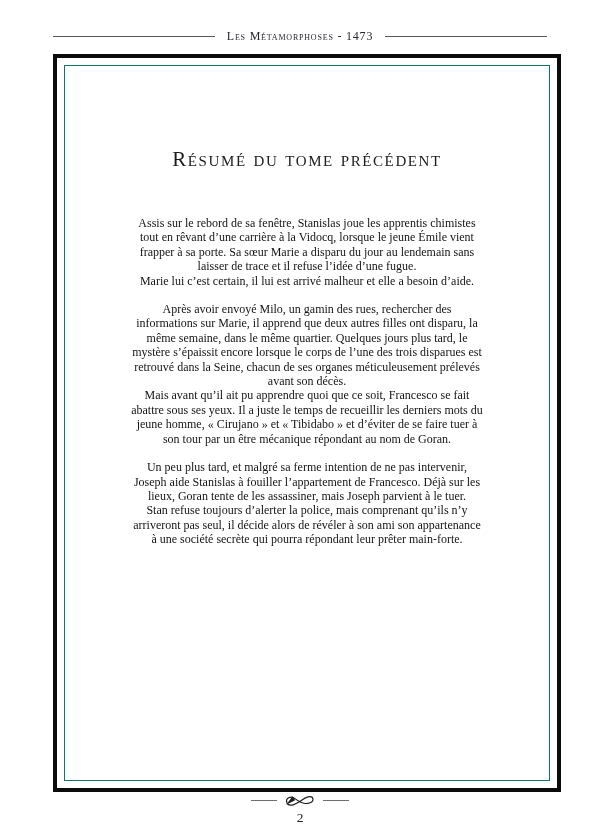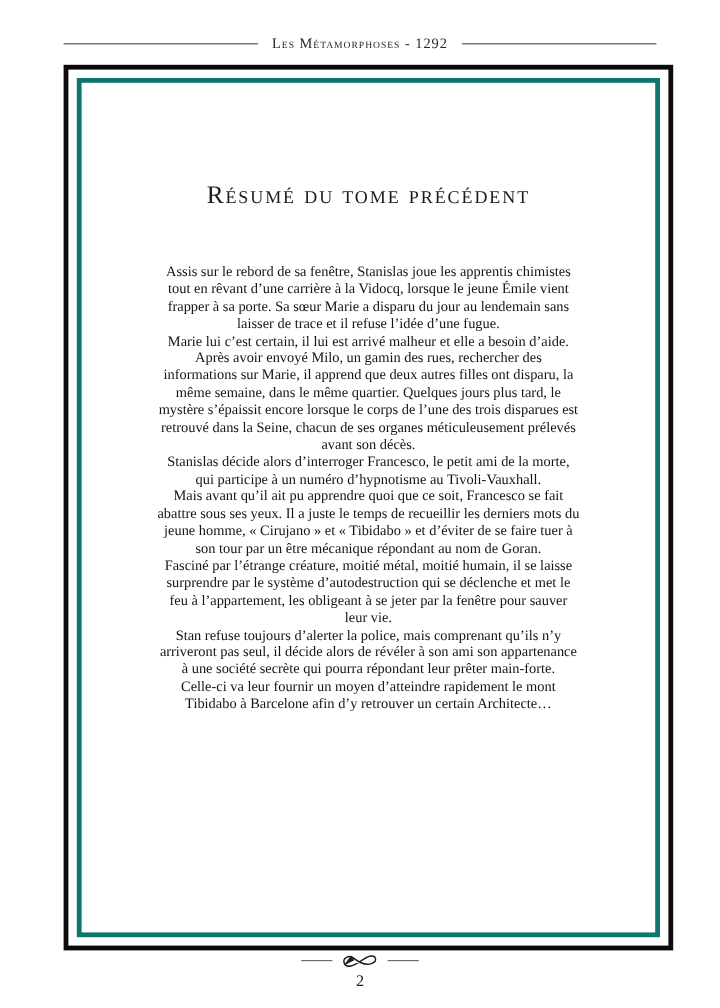--- a/index.html
+++ b/index.html
@@ -31,21 +31,21 @@
   .page-frame {
     position: absolute; left: 53px; top: 54px;
     width: 486px; height: 716px;
     border: 4px solid #0b0b0b;
     padding: 7px;
     box-sizing: content-box;
     background: #ffffff;
   }
   .frame-inner {
     width: 100%; height: 100%;
-    border: 4px solid #0f766e;
+    border: 1px solid #0f766e;
     box-sizing: border-box;
   }
 
   .page-title {
     margin: 82px 0 0 0;
     text-align: center;
     font-weight: normal;
     font-variant: small-caps;
     font-size: 21px;
     line-height: 22px;
@@ -55,63 +55,61 @@
 
   .body-text {
     width: 352px;
     margin: 46px auto 0 auto;
     font-size: 12px;
     line-height: 14.4px;
     text-align: center;
     color: #141414;
   }
   .body-text p { margin: 0; font-family: Liberation Serif, serif; }
-  .summary-section + .summary-section { }
+  .summary-section + .summary-section { margin-top: 14px; }
 
   
   .page-footer {
     position: absolute; top: 791px; left: 0; width: 600px;
     text-align: center;
   }
   .flourish-row { display: flex; align-items: center; justify-content: center; height: 18px; }
   .flourish-rule { width: 26px; border-top: 1px solid #6e6e6e; }
   .flourish-svg { margin: 0 3px; display: block; }
   .page-number {
     margin-top: 1px;
     font-size: 13.5px;
     color: #202020;
   }
 </style>
 </head>
 <body>
 
 <header class="running-header">
   <span class="header-rule"></span>
-  <span class="header-title">Les Métamorphoses - 1292</span>
+  <span class="header-title">Les Métamorphoses - 1473</span>
   <span class="header-rule"></span>
 </header>
 
 <div class="page-frame">
   <div class="frame-inner">
     <h1 class="page-title">Résumé du tome précédent</h1>
 
     <div class="body-text">
       <div class="summary-section">
         <p>Assis sur le rebord de sa fenêtre, Stanislas joue les apprentis chimistes tout en rêvant d’une carrière à la Vidocq, lorsque le jeune Émile vient frapper à sa porte. Sa sœur Marie a disparu du jour au lendemain sans laisser de trace et il refuse l’idée d’une fugue.</p>
         <p>Marie lui c’est certain, il lui est arrivé malheur et elle a besoin d’aide.</p>
       </div>
       <div class="summary-section">
         <p>Après avoir envoyé Milo, un gamin des rues, rechercher des informations sur Marie, il apprend que deux autres filles ont disparu, la même semaine, dans le même quartier. Quelques jours plus tard, le mystère s’épaissit encore lorsque le corps de l’une des trois disparues est retrouvé dans la Seine, chacun de ses organes méticuleusement prélevés avant son décès.</p>
-        <p>Stanislas décide alors d’interroger Francesco, le petit ami de la morte, qui participe à un numéro d’hypnotisme au Tivoli-Vauxhall.</p>
         <p>Mais avant qu’il ait pu apprendre quoi que ce soit, Francesco se fait abattre sous ses yeux. Il a juste le temps de recueillir les derniers mots du jeune homme, « Cirujano » et « Tibidabo » et d’éviter de se faire tuer à son tour par un être mécanique répondant au nom de Goran.</p>
       </div>
       <div class="summary-section">
-        <p>Fasciné par l’étrange créature, moitié métal, moitié humain, il se laisse surprendre par le système d’autodestruction qui se déclenche et met le feu à l’appartement, les obligeant à se jeter par la fenêtre pour sauver leur vie.</p>
+        <p>Un peu plus tard, et malgré sa ferme intention de ne pas intervenir, Joseph aide Stanislas à fouiller l’appartement de Francesco. Déjà sur les lieux, Goran tente de les assassiner, mais Joseph parvient à le tuer.</p>
         <p>Stan refuse toujours d’alerter la police, mais comprenant qu’ils n’y arriveront pas seul, il décide alors de révéler à son ami son appartenance à une société secrète qui pourra répondant leur prêter main-forte.</p>
-        <p>Celle-ci va leur fournir un moyen d’atteindre rapidement le mont Tibidabo à Barcelone afin d’y retrouver un certain Architecte…</p>
       </div>
     </div>
   </div>
 </div>
 
 <footer class="page-footer">
   <div class="flourish-row">
     <span class="flourish-rule"></span>
     <svg class="flourish-svg" width="40" height="16" viewBox="0 0 40 16" aria-hidden="true">
       <path d="M7 11 C5 6.2 11 3.4 15 6.6 C19 9.8 24.5 12.6 29.5 11 C35 9.2 33.5 3.2 28 4.9 C23 6.4 18.5 11.2 13 12.8 C9 13.9 7.7 12.9 7 11 Z" fill="none" stroke="#1d1d1d" stroke-width="1.2" stroke-linecap="round"></path>

